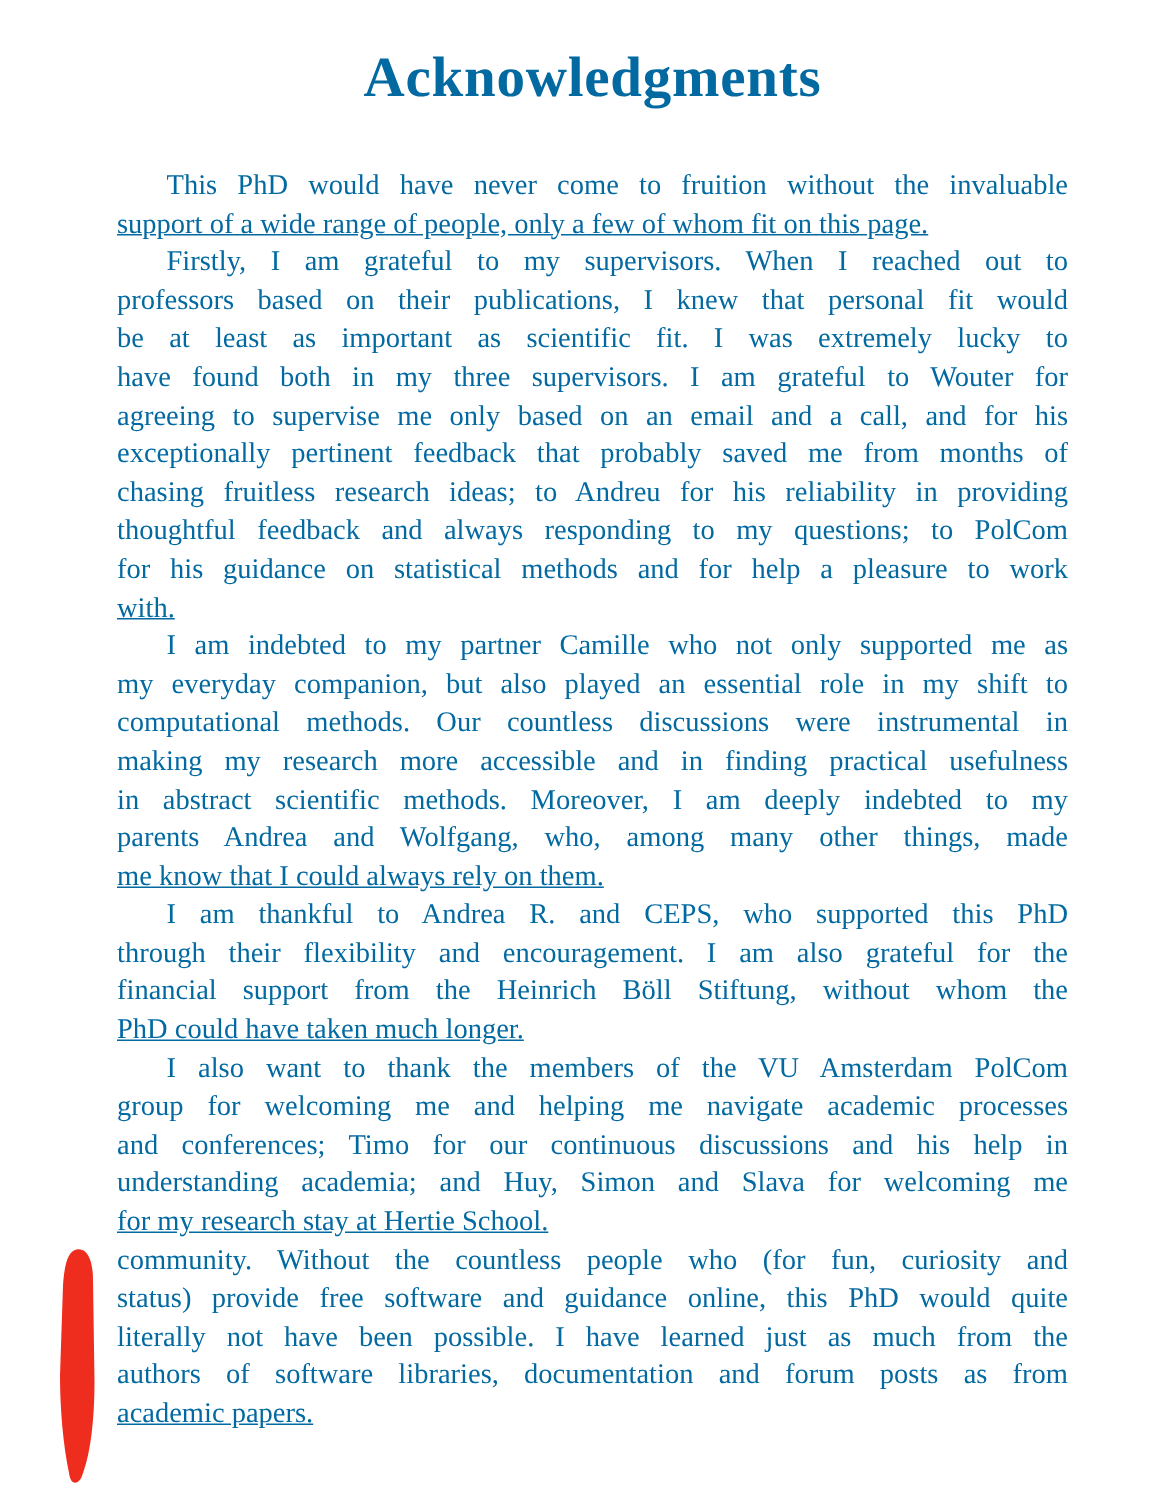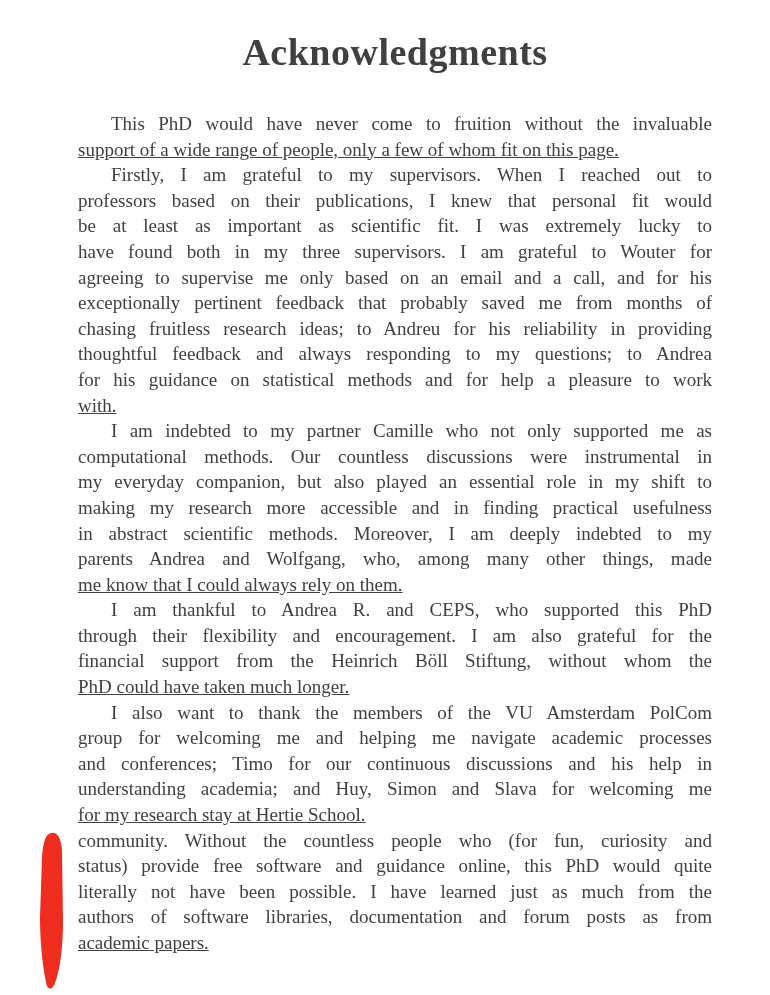--- a/index.html
+++ b/index.html
@@ -7,21 +7,21 @@
     padding: 0;
     background: #ffffff;
   }
   .page {
     position: relative;
     width: 770px;
     height: 995px;
     background: #ffffff;
     overflow: hidden;
     font-family: "Liberation Serif", "DejaVu Serif", serif;
-    color: #404040;
+    color: #0369a1;
   }
   .doc-title {
     position: absolute;
     top: 4px;
     left: 78px;
     width: 634px;
     text-align: center;
     font-size: 38px;
     line-height: 46px;
     font-weight: bold;
@@ -75,28 +75,28 @@
         <div class="text-line last-line">support of a wide range of people, only a few of whom fit on this page.</div>
       </div>
       <div class="paragraph">
         <div class="text-line first-line">Firstly, I am grateful to my supervisors. When I reached out to</div>
         <div class="text-line">professors based on their publications, I knew that personal fit would</div>
         <div class="text-line">be at least as important as scientific fit. I was extremely lucky to</div>
         <div class="text-line">have found both in my three supervisors. I am grateful to Wouter for</div>
         <div class="text-line">agreeing to supervise me only based on an email and a call, and for his</div>
         <div class="text-line">exceptionally pertinent feedback that probably saved me from months of</div>
         <div class="text-line">chasing fruitless research ideas; to Andreu for his reliability in providing</div>
-        <div class="text-line">thoughtful feedback and always responding to my questions; to Andrea</div>
+        <div class="text-line">thoughtful feedback and always responding to my questions; to PolCom</div>
         <div class="text-line">for his guidance on statistical methods and for help a pleasure to work</div>
         <div class="text-line last-line">with.</div>
       </div>
       <div class="paragraph">
         <div class="text-line first-line">I am indebted to my partner Camille who not only supported me as</div>
+        <div class="text-line">my everyday companion, but also played an essential role in my shift to</div>
         <div class="text-line">computational methods. Our countless discussions were instrumental in</div>
-        <div class="text-line">my everyday companion, but also played an essential role in my shift to</div>
         <div class="text-line">making my research more accessible and in finding practical usefulness</div>
         <div class="text-line">in abstract scientific methods. Moreover, I am deeply indebted to my</div>
         <div class="text-line">parents Andrea and Wolfgang, who, among many other things, made</div>
         <div class="text-line last-line">me know that I could always rely on them.</div>
       </div>
       <div class="paragraph">
         <div class="text-line first-line">I am thankful to Andrea R. and CEPS, who supported this PhD</div>
         <div class="text-line">through their flexibility and encouragement. I am also grateful for the</div>
         <div class="text-line">financial support from the Heinrich Böll Stiftung, without whom the</div>
         <div class="text-line last-line">PhD could have taken much longer.</div>

